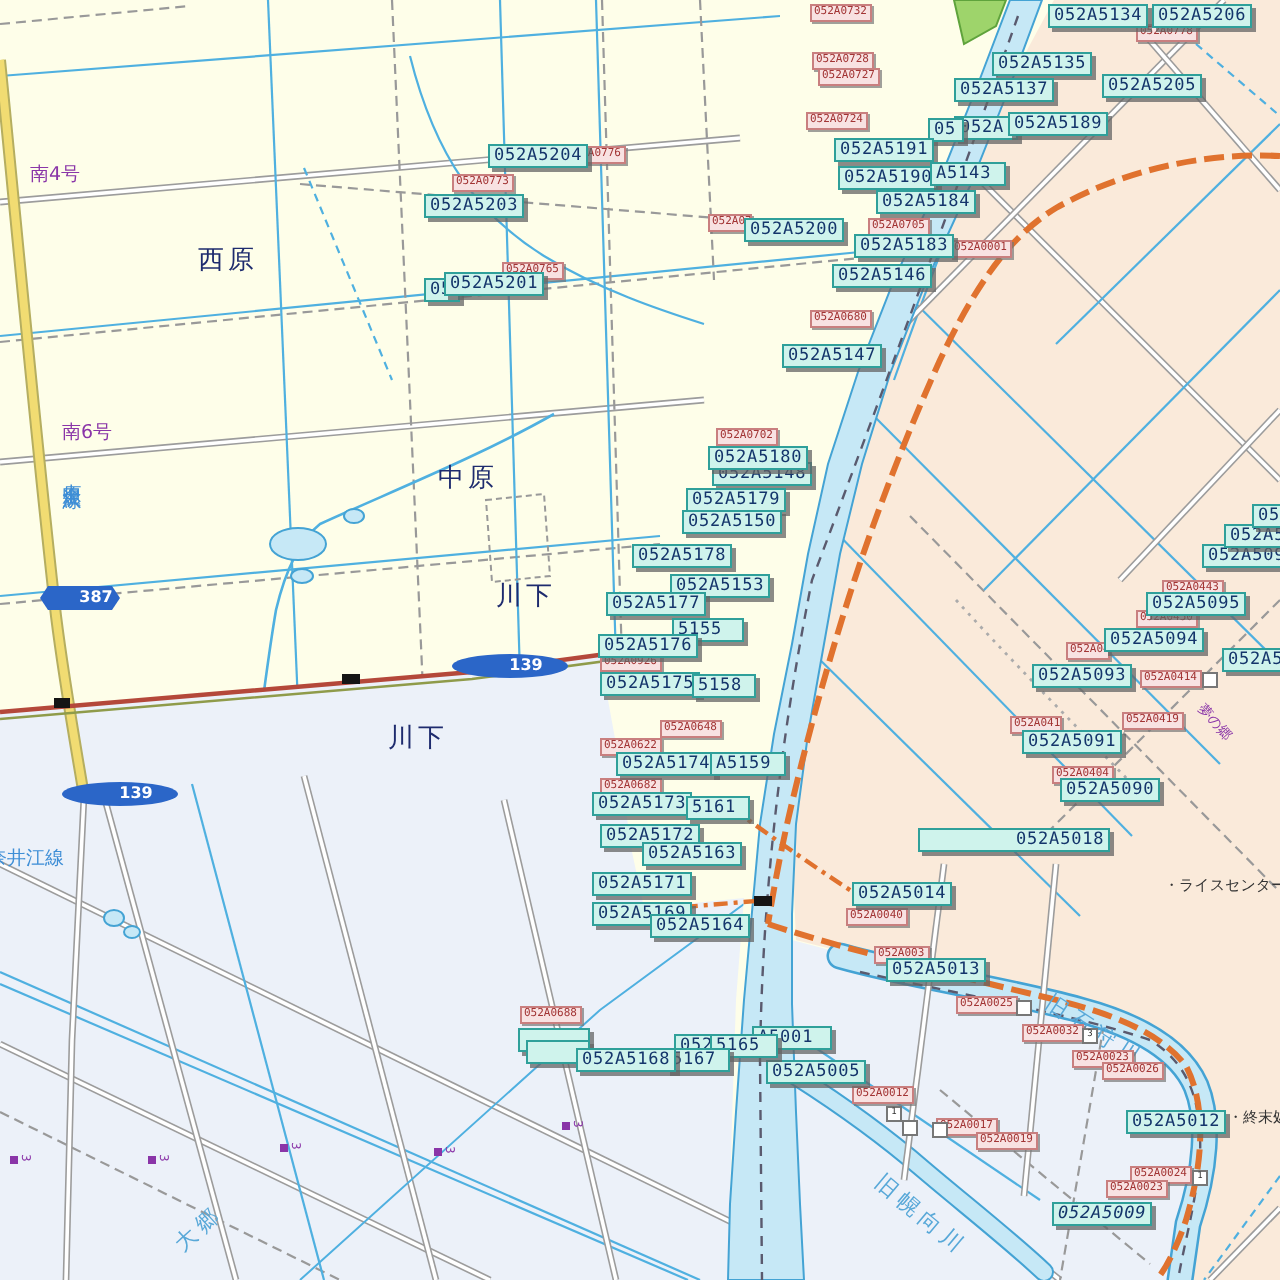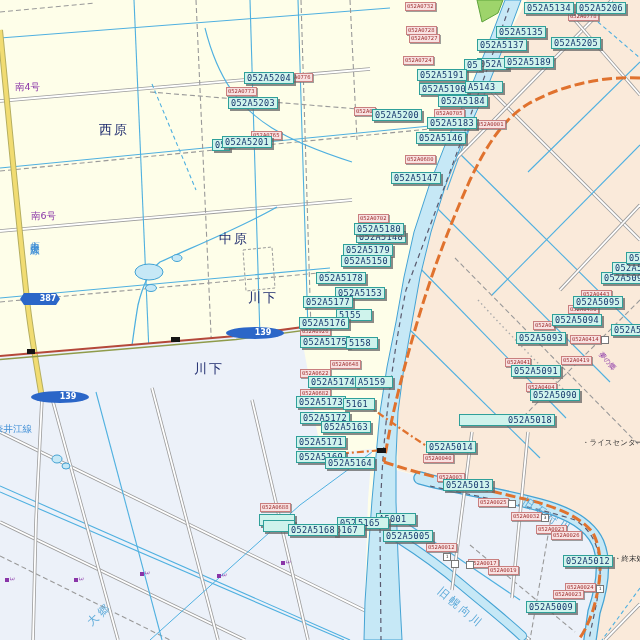--- a/index.html
+++ b/index.html
@@ -264,21 +264,21 @@
       <div class="chip" style="left: 504px; top: 56px;">052A5189</div>
       <div class="chip" style="left: 417px; top: 69px;">052A5191</div>
       <div class="chip" style="left: 419px; top: 83px;">052A5190</div>
       <div class="chip" style="left: 465px; top: 81px; width: 32px;">A5143</div>
       <div class="chip" style="left: 438px; top: 95px;">052A5184</div>
       <div class="chip" style="left: 372px; top: 109px;">052A5200</div>
       <div class="chip" style="left: 427px; top: 117px;">052A5183</div>
       <div class="chip" style="left: 416px; top: 132px;">052A5146</div>
       <div class="chip" style="left: 391px; top: 172px;">052A5147</div>
       <div class="chip" style="left: 244px; top: 72px;">052A5204</div>
-      <div class="chip" style="left: 228px; top: 97px;">052A5203</div>
+      <div class="chip" style="left: 212px; top: 97px;">052A5203</div>
       <div class="chip" style="left: 222px; top: 136px;">052A5201</div>
       <div class="chip" style="left: 354px; top: 223px;">052A5180</div>
       <div class="chip" style="left: 343px; top: 244px;">052A5179</div>
       <div class="chip" style="left: 341px; top: 255px;">052A5150</div>
       <div class="chip" style="left: 316px; top: 272px;">052A5178</div>
       <div class="chip" style="left: 335px; top: 287px;">052A5153</div>
       <div class="chip" style="left: 303px; top: 296px;">052A5177</div>
       <div class="chip" style="left: 336px; top: 309px; width: 30px;">5155</div>
       <div class="chip" style="left: 299px; top: 317px;">052A5176</div>
       <div class="chip" style="left: 300px; top: 336px;">052A5175</div>
@@ -289,21 +289,21 @@
       <div class="chip" style="left: 343px; top: 398px; width: 26px;">5161</div>
       <div class="chip" style="left: 300px; top: 412px;">052A5172</div>
       <div class="chip" style="left: 321px; top: 421px;">052A5163</div>
       <div class="chip" style="left: 296px; top: 436px;">052A5171</div>
       <div class="chip" style="left: 296px; top: 451px;">052A5169</div>
       <div class="chip" style="left: 325px; top: 457px;">052A5164</div>
       <div class="chip" style="left: 459px; top: 414px; padding-left: 48px;">052A5018</div>
       <div class="chip" style="left: 426px; top: 441px;">052A5014</div>
       <div class="chip" style="left: 443px; top: 479px;">052A5013</div>
       <div class="chip" style="left: 563px; top: 555px;">052A5012</div>
-      <div class="chip" style="left: 526px; top: 601px;">052A5009</div>
+      <div class="chip" style="left: 526px; top: 601px; font-style: italic;">052A5009</div>
       <div class="chip" style="left: 383px; top: 530px;">052A5005</div>
       <div class="chip" style="left: 376px; top: 513px; width: 34px;">A5001</div>
       <div class="chip" style="left: 355px; top: 517px; width: 28px;">5165</div>
       <div class="chip" style="left: 333px; top: 524px; width: 26px;">5167</div>
       <div class="chip" style="left: 288px; top: 524px;">052A5168</div>
       <div class="chip" style="left: 573px; top: 296px;">052A5095</div>
       <div class="chip" style="left: 552px; top: 314px;">052A5094</div>
       <div class="chip" style="left: 516px; top: 332px;">052A5093</div>
       <div class="chip" style="left: 511px; top: 365px;">052A5091</div>
       <div class="chip" style="left: 530px; top: 389px;">052A5090</div>

